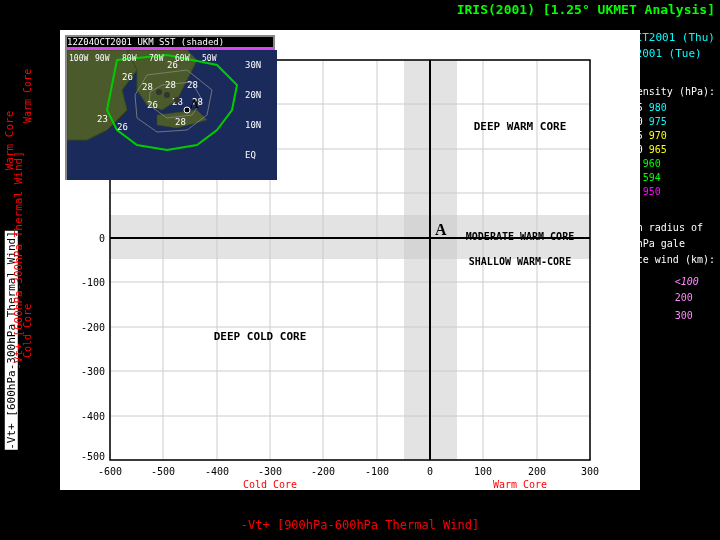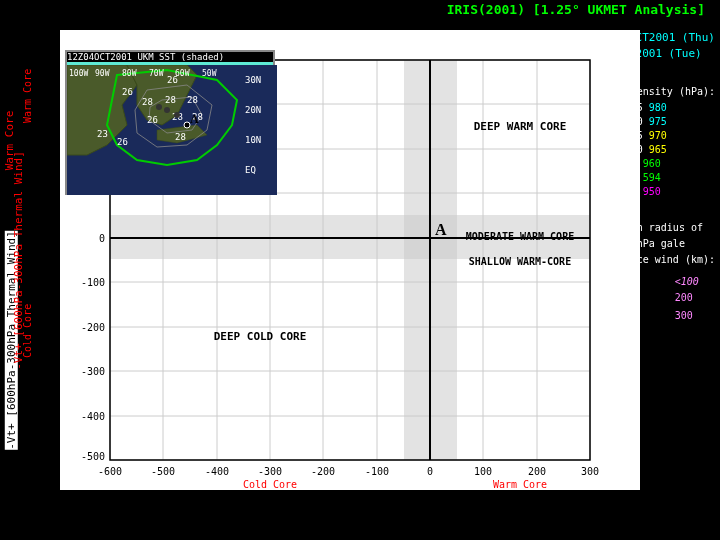--- a/index.html
+++ b/index.html
@@ -14,21 +14,21 @@
     #main-container {
       width: 720px;
       height: 540px;
       background: #000;
       position: relative;
     }
     
     #title {
       position: absolute;
       top: 2px;
-      right: 15px;
+      right: 5px;
       color: #00ff00;
       font-family: monospace;
       font-size: 13px;
       font-weight: bold;
     }
     
     #start-end {
       position: absolute;
       top: 30px;
       right: 5px;
@@ -52,25 +52,25 @@
       top: 220px;
       right: 5px;
       font-family: monospace;
       font-size: 10px;
       color: #fff;
       line-height: 16px;
     }
     
     #inset-map {
       position: absolute;
-      top: 50px;
+      top: 35px;
       left: 65px;
       width: 210px;
       height: 145px;
-      background: #5eead4;
+      background: #d946ef;
       border: 2px solid #888;
     }
     #inset-title {
       position: absolute;
       top: 0px;
       left: 0px;
       color: #fff;
       font-family: monospace;
       font-size: 9px;
       background: #000;
@@ -224,20 +224,21 @@
     <text x="460" y="210" text-anchor="middle" font-family="monospace" font-size="10" fill="#000" font-weight="bold">MODERATE WARM CORE</text>
     <text x="460" y="235" text-anchor="middle" font-family="monospace" font-size="10" fill="#000" font-weight="bold">SHALLOW WARM-CORE</text>
     <text x="200" y="310" text-anchor="middle" font-family="monospace" font-size="11" fill="#000" font-weight="bold">DEEP COLD CORE</text>
 
     <text x="375" y="205" font-family="serif" font-size="16" fill="#000" font-weight="bold">A</text>
 
     <text x="210" y="458" text-anchor="middle" font-family="monospace" font-size="10" fill="red">Cold Core</text>
     <text x="460" y="458" text-anchor="middle" font-family="monospace" font-size="10" fill="red">Warm Core</text>
   </svg>
 
+  <div style="position:absolute; bottom:8px; left:60px; right:60px; text-align:center; color:#ff0000; font-family:monospace; font-size:12px;">-Vt+ [900hPa-600hPa Thermal Wind]</div>
 
   <div style="position:absolute; left:10px; top:30px; bottom:50px; width:16px; display:flex; align-items:center; justify-content:center;">
     <div style="transform:rotate(-90deg); white-space:nowrap; color:#ff0000; font-family:monospace; font-size:11px;">-Vt+ [600hPa-300hPa Thermal Wind]</div>
   </div>
 
   <div style="position:absolute; left:22px; top:65px; width:18px;">
     <div style="transform:rotate(-90deg); transform-origin:9px 9px; color:red; font-family:monospace; font-size:10px; white-space:nowrap; margin-top:40px;">Warm Core</div>
   </div>
   <div style="position:absolute; left:22px; top:300px; width:18px;">
     <div style="transform:rotate(-90deg); transform-origin:9px 9px; color:red; font-family:monospace; font-size:10px; white-space:nowrap; margin-top:40px;">Cold Core</div>

